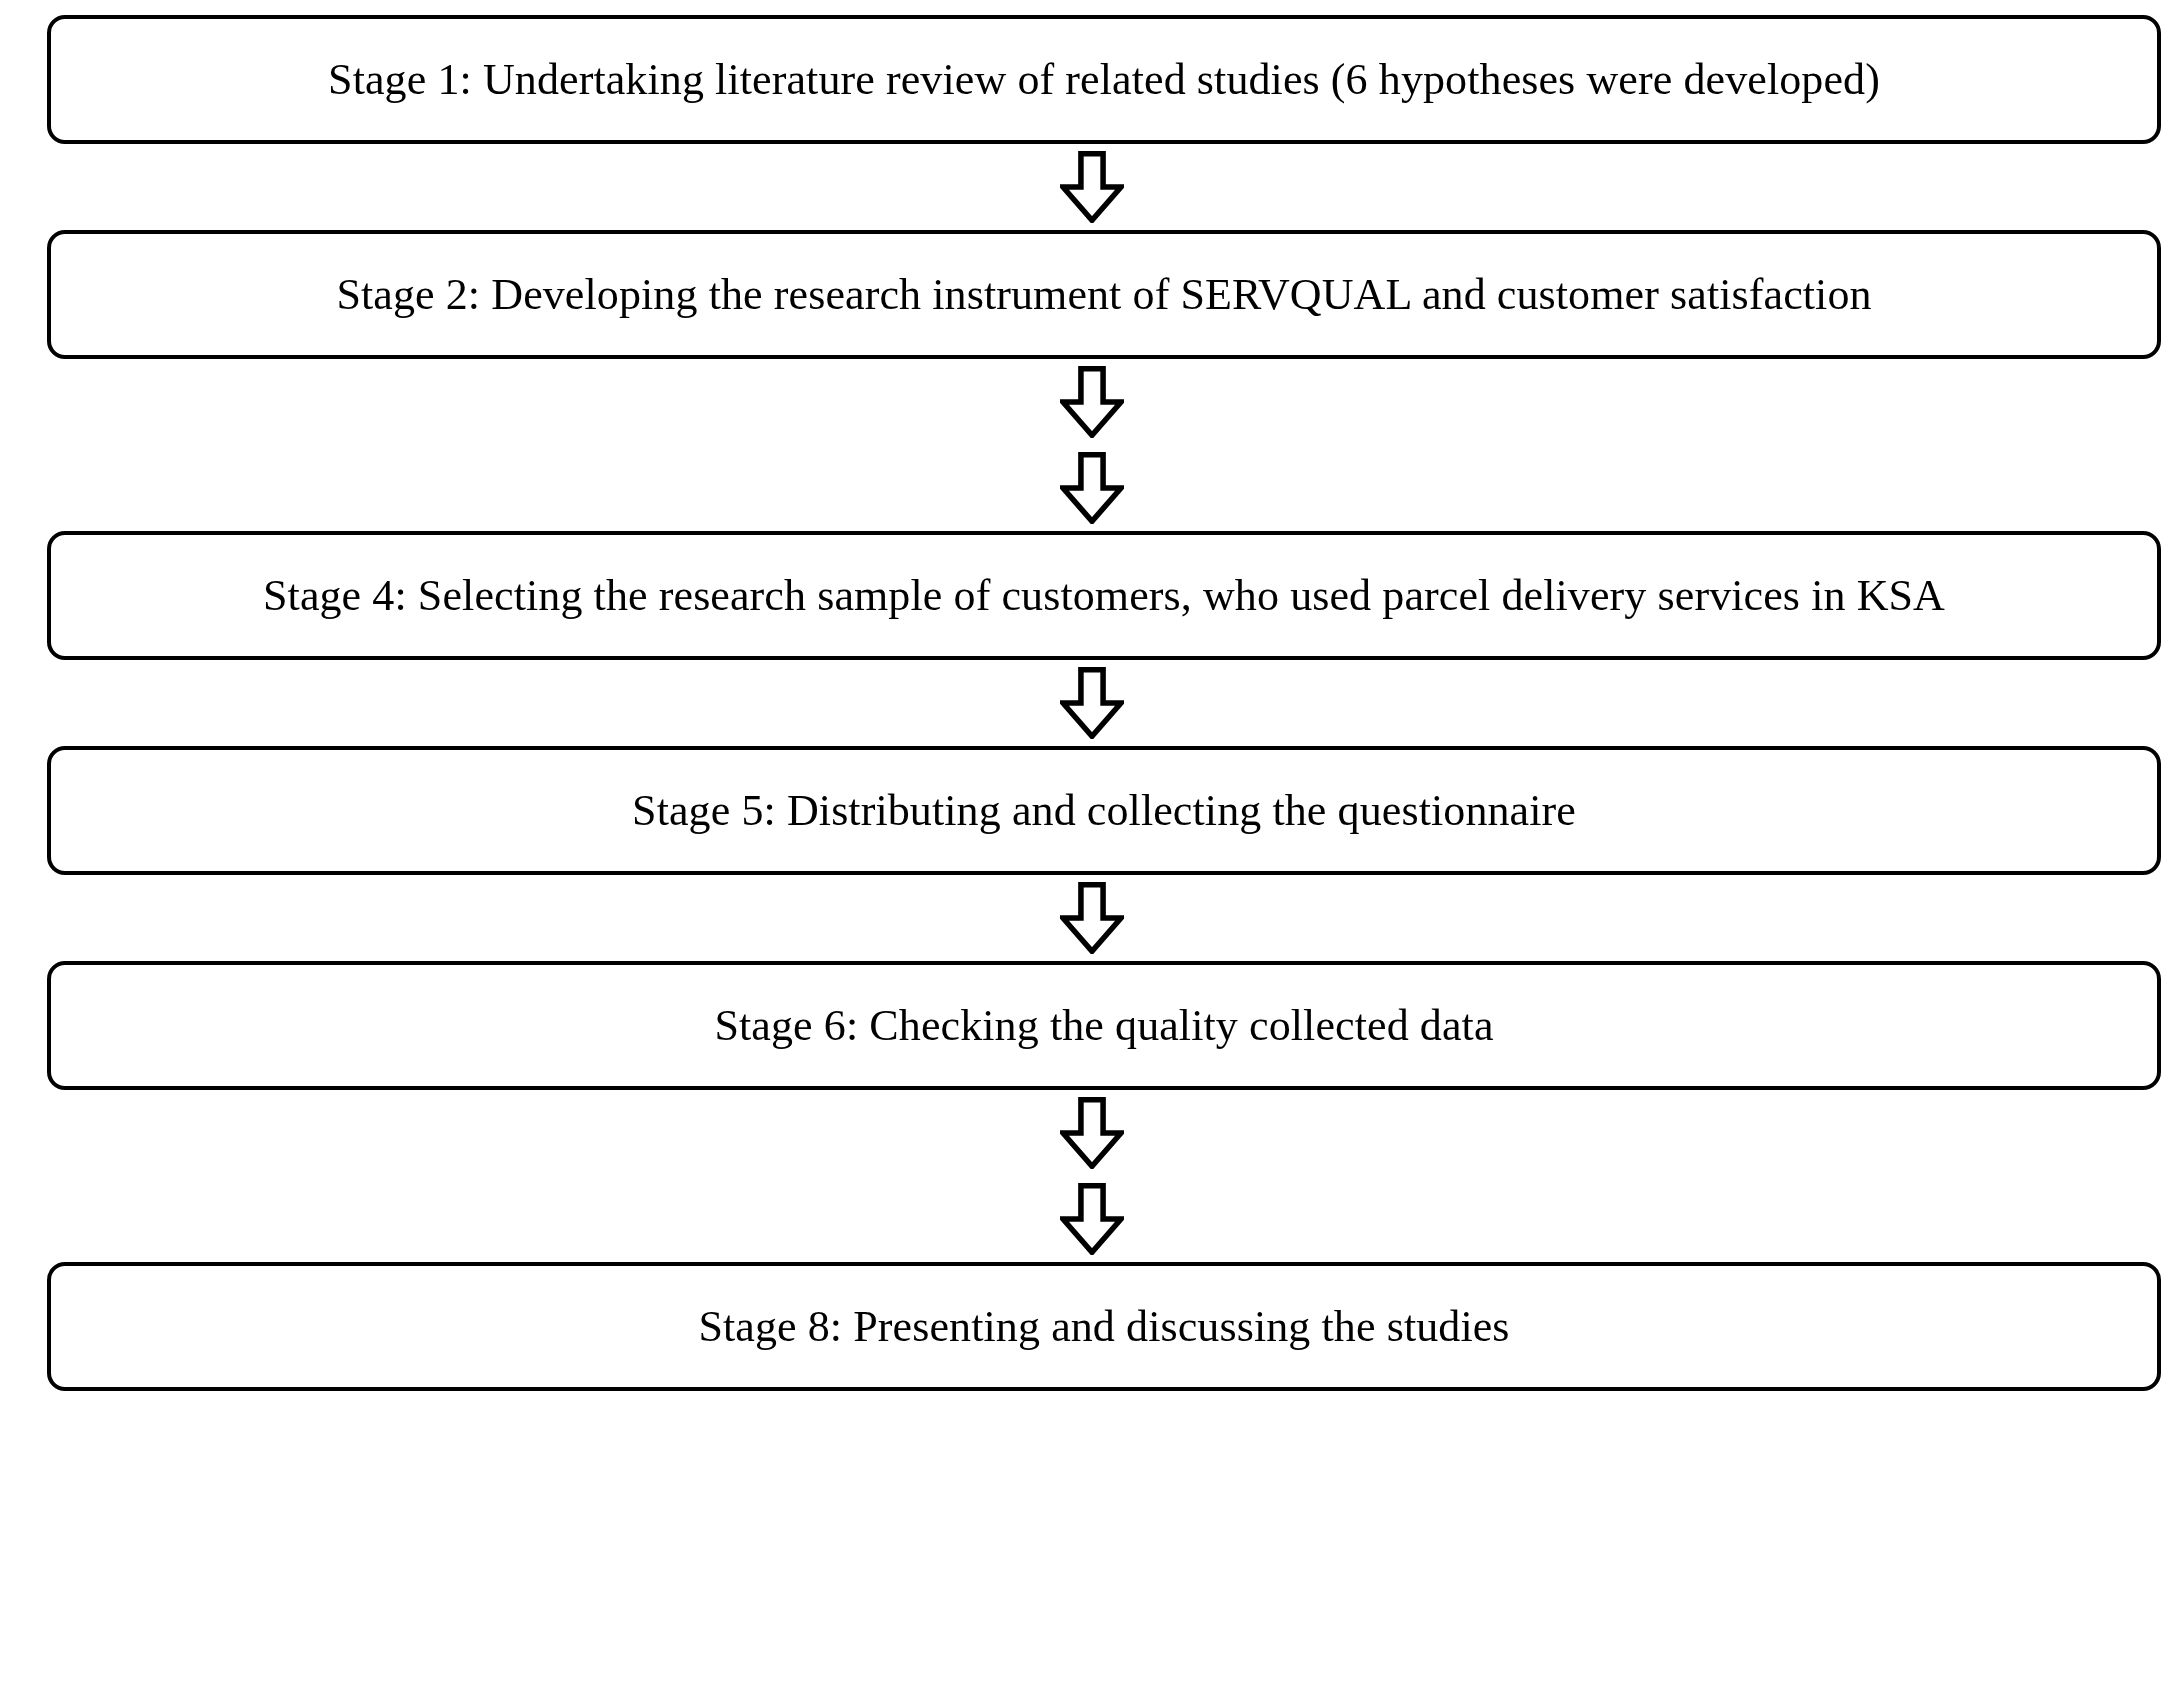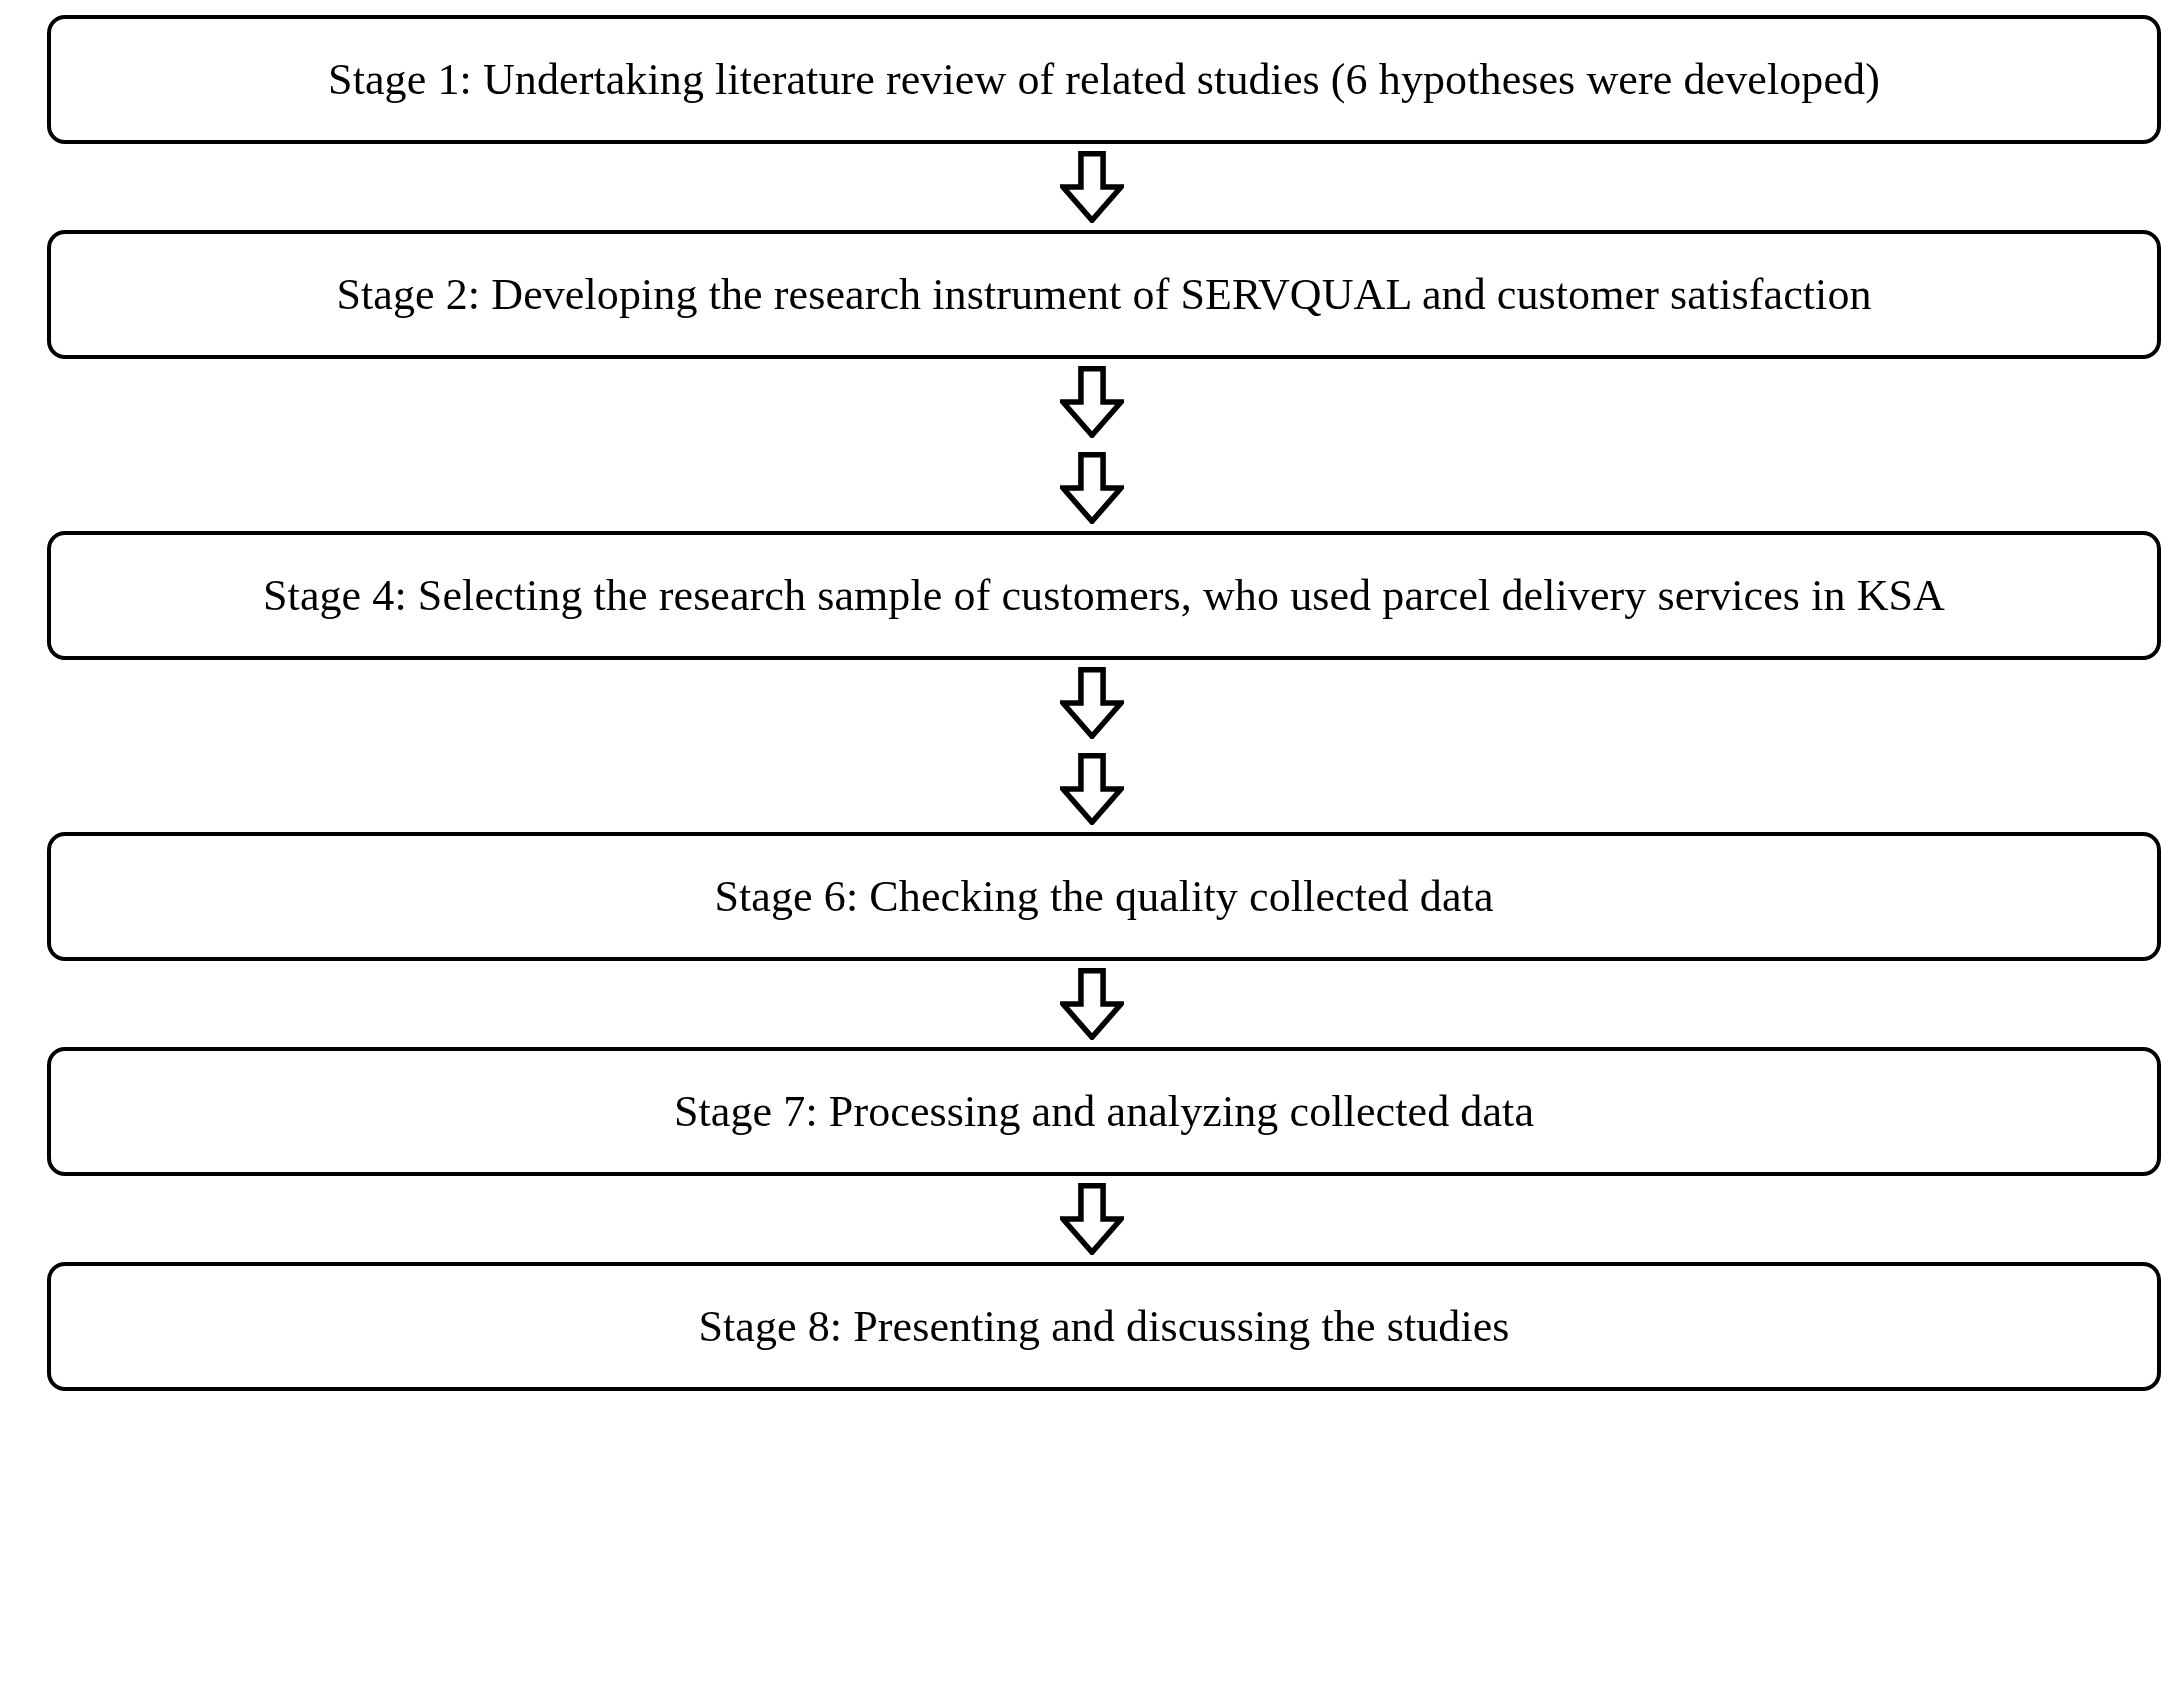--- a/index.html
+++ b/index.html
@@ -110,42 +110,42 @@
     <div class="stage-box">
       <div class="stage-label"><span>Stage 4:</span><span> Selecting the research sample of customers, who used parcel delivery services in KSA</span></div>
     </div>
   </div>
   <div class="connector">
     <svg class="arrow-down-icon" viewBox="0 0 92 104" xmlns="http://www.w3.org/2000/svg">
       <polygon points="30,4 62,4 62,52 88,52 46,100 4,52 30,52" fill="#ffffff" stroke="#000000" stroke-width="8" stroke-linejoin="miter"></polygon>
     </svg>
   </div>
 
+  <div class="stage-row">
+    <div class="stage-box">
+      <div class="stage-label"><span>Stage 5:</span><span> Distributing and collecting the questionnaire</span></div>
+    </div>
+  </div>
   <div class="connector">
     <svg class="arrow-down-icon" viewBox="0 0 92 104" xmlns="http://www.w3.org/2000/svg">
       <polygon points="30,4 62,4 62,52 88,52 46,100 4,52 30,52" fill="#ffffff" stroke="#000000" stroke-width="8" stroke-linejoin="miter"></polygon>
     </svg>
   </div>
 
   <div class="stage-row">
     <div class="stage-box">
       <div class="stage-label"><span>Stage 6:</span><span> Checking the quality collected data</span></div>
     </div>
   </div>
   <div class="connector">
     <svg class="arrow-down-icon" viewBox="0 0 92 104" xmlns="http://www.w3.org/2000/svg">
       <polygon points="30,4 62,4 62,52 88,52 46,100 4,52 30,52" fill="#ffffff" stroke="#000000" stroke-width="8" stroke-linejoin="miter"></polygon>
     </svg>
   </div>
 
-  <div class="stage-row">
-    <div class="stage-box">
-      <div class="stage-label"><span>Stage 7:</span><span> Processing and analyzing collected data</span></div>
-    </div>
-  </div>
   <div class="connector">
     <svg class="arrow-down-icon" viewBox="0 0 92 104" xmlns="http://www.w3.org/2000/svg">
       <polygon points="30,4 62,4 62,52 88,52 46,100 4,52 30,52" fill="#ffffff" stroke="#000000" stroke-width="8" stroke-linejoin="miter"></polygon>
     </svg>
   </div>
 
   <div class="stage-row">
     <div class="stage-box">
       <div class="stage-label"><span class="emph">Stage 8:</span><span> Presenting and discussing the studies</span></div>
     </div>

